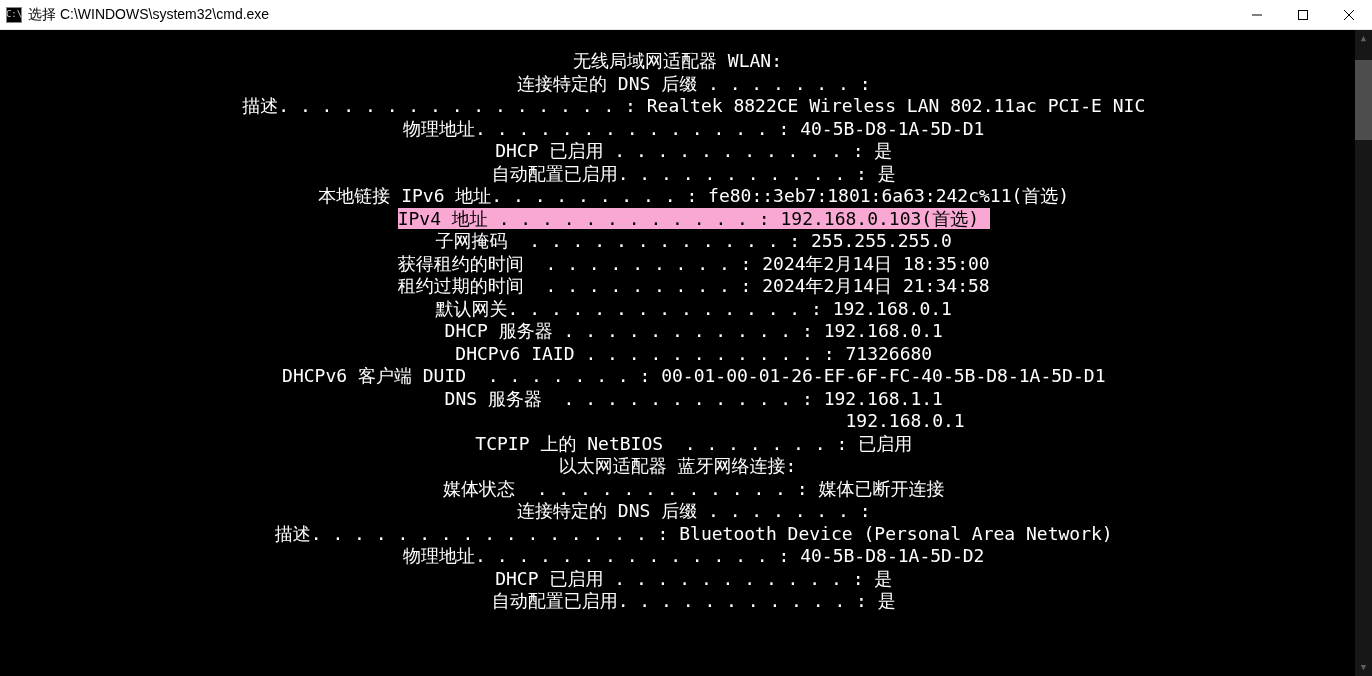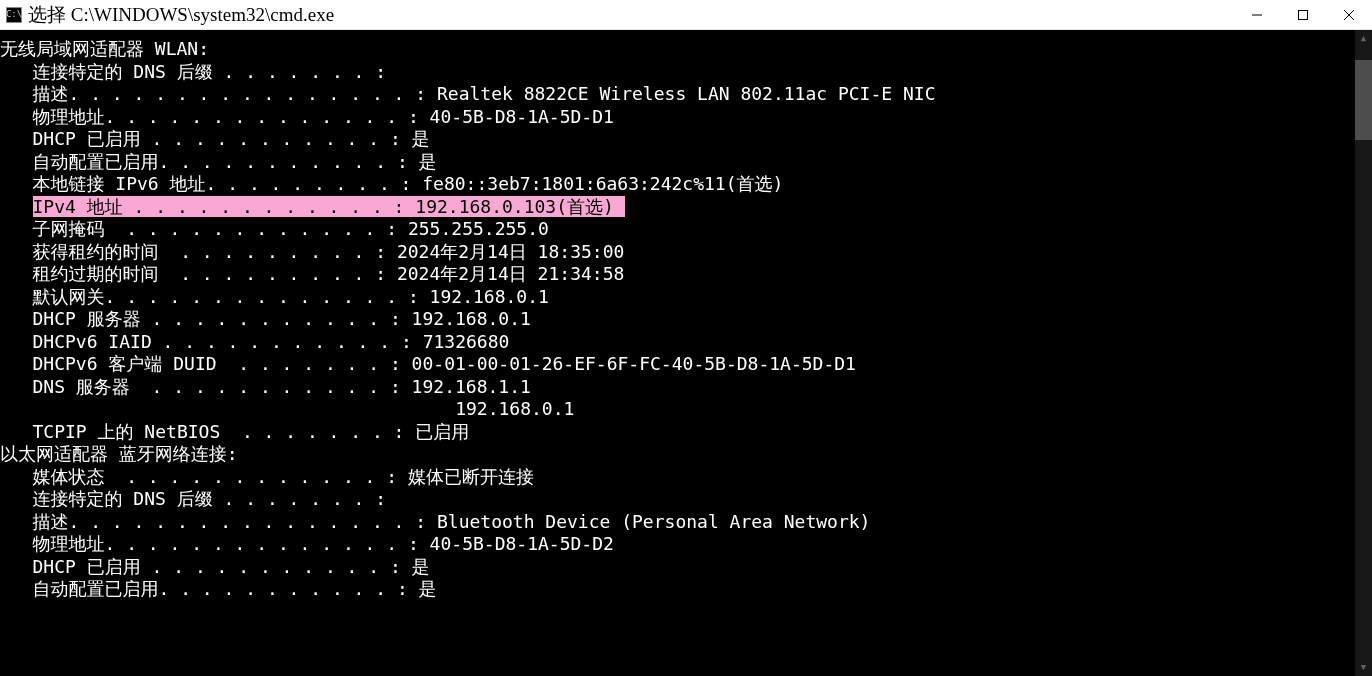--- a/index.html
+++ b/index.html
@@ -35,23 +35,23 @@
       border: 1px solid #888;
       display: flex;
       align-items: center;
       justify-content: center;
       font-size: 9px;
       color: #ccc;
       font-family: monospace;
       line-height: 1;
     }
     .title-text {
-      font-size: 19px;
+      font-size: 14px;
       color: #000000;
-      font-family: Liberation Serif, serif;
+      font-family: Liberation Sans, sans-serif;
     }
     .window-controls {
       display: flex;
     }
     .win-btn {
       width: 46px;
       height: 30px;
       display: flex;
       align-items: center;
       justify-content: center;
@@ -73,21 +73,22 @@
       line-height: 22.5px;
       font-family: "NSimSun", "SimSun", Consolas, monospace;
       overflow: hidden;
     }
     .terminal-content {
       padding: 8px 0 0 0;
       white-space: pre;
       position: absolute;
       left: 0;
       right: 17px;
-      top: 0;
+      top: 12px;
+      text-align: center;
     }
     .scrollbar-track {
       position: absolute;
       right: 0;
       top: 0;
       bottom: 0;
       width: 17px;
       background: #171717;
     }
     .scrollbar-thumb {

